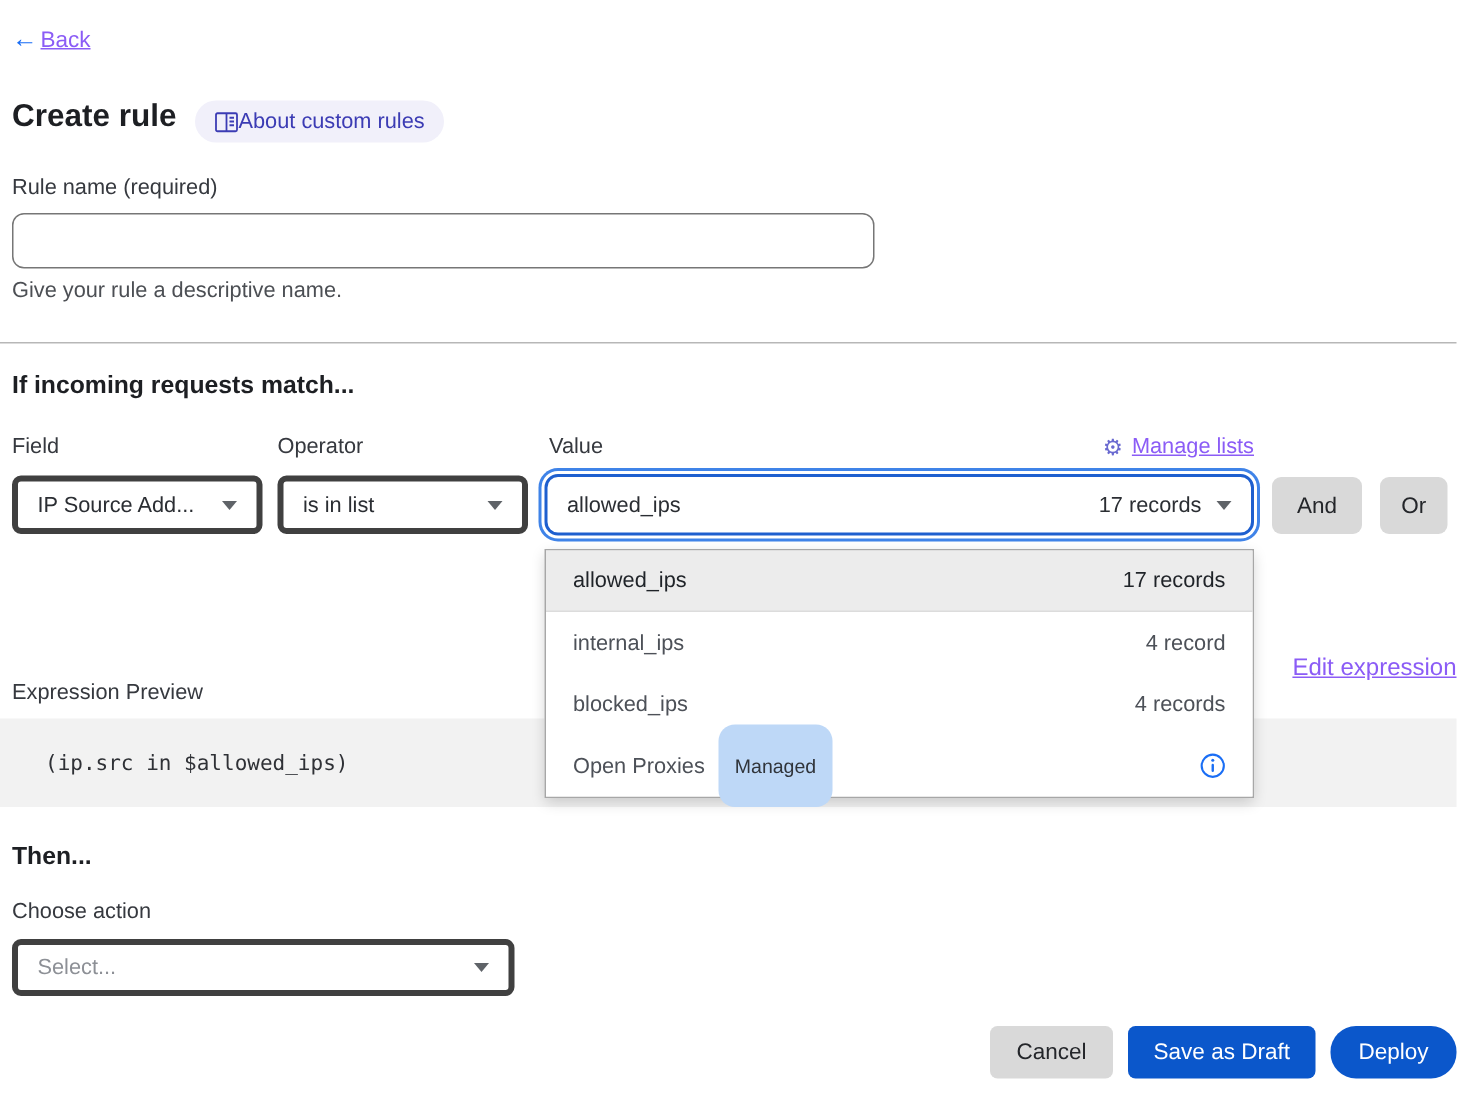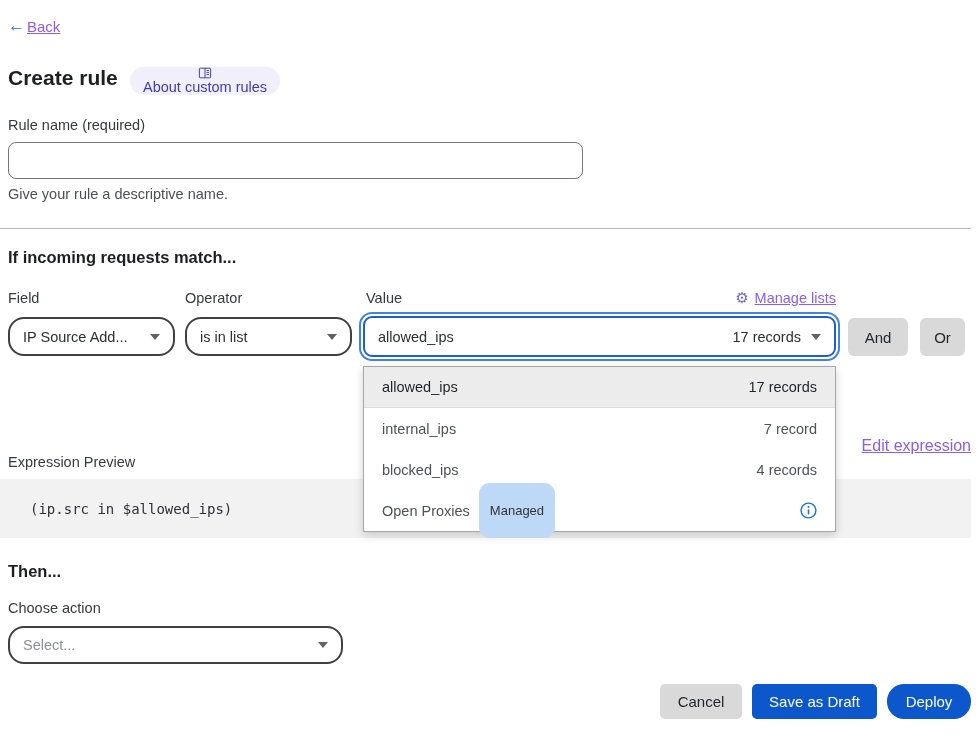--- a/index.html
+++ b/index.html
@@ -14,21 +14,21 @@
 
   
   .back-link { left:8px; top:16px; font-size:15px; display:flex; align-items:center; gap:2px; }
   .back-arrow { color:#1a6ef5; text-decoration:none; font-size:17px; }
 
   
   .page-title { left:8px; top:66px; font-size:21px; font-weight:bold; color:#1d1f23; }
   .about-badge {
     left:130px; top:67px; height:28px; display:flex; align-items:center; gap:0;
     background:#f1f0fa; color:#3c3cb4; border-radius:14px; padding:0 13px;
-    font-size:14.5px; cursor:pointer;flex-direction:column;
+    font-size:14.5px; cursor:pointer;
   }
 
   
   .field-label { font-size:14.5px; color:#36393f; }
   .rule-name-label { left:8px; top:117px; }
   .rule-name-input {
     left:8px; top:142px; width:575px; height:37px;
     border:1px solid #767676; border-radius:8px; background:#fff;
     font-family:"Liberation Sans", sans-serif; font-size:14px; padding:0 12px; color:#1d1f23;
   }
@@ -42,21 +42,21 @@
   
   .lbl-field { left:8px; top:290px; }
   .lbl-operator { left:185px; top:290px; }
   .lbl-value { left:366px; top:290px; }
   .manage-lists { top:289px; right:143px; display:flex; align-items:center; gap:6px; font-size:14.5px; }
   .gear { color:#6a6ad0; font-size:15px; text-decoration:none; }
 
   
   .select {
     position:absolute; height:39px; background:#fff;
-    border:2px solid #404040; border-radius:16px;
+    border:4px solid #404040; border-radius:6px;
     display:flex; align-items:center; justify-content:space-between;
     padding:0 13px; font-size:14.5px; color:#2b2e33; cursor:pointer;
   }
   .select-field { left:8px; top:317px; width:167px; }
   .select-operator { left:185px; top:317px; width:167px; }
   .select-value {
     left:363px; top:316px; width:473px; height:41px;
     border:2px solid #1e5fcf; border-radius:9px;
     box-shadow:0 0 0 2px #ffffff, 0 0 0 4px #3f83e8;
   }
@@ -176,21 +176,21 @@
   <button class="gray-btn and-btn">And</button>
   <button class="gray-btn or-btn">Or</button>
 
   <div class="abs list-menu">
     <div class="menu-row highlighted">
       <span class="row-name">allowed_ips</span>
       <span>17 records</span>
     </div>
     <div class="menu-row">
       <span class="row-name">internal_ips</span>
-      <span>7 record</span>
+      <span>4 record</span>
     </div>
     <div class="menu-row">
       <span class="row-name">blocked_ips</span>
       <span>4 records</span>
     </div>
     <div class="menu-row">
       <span class="row-name">
         <span>Open Proxies</span>
         <span class="managed-pill">Managed</span>
       </span>

